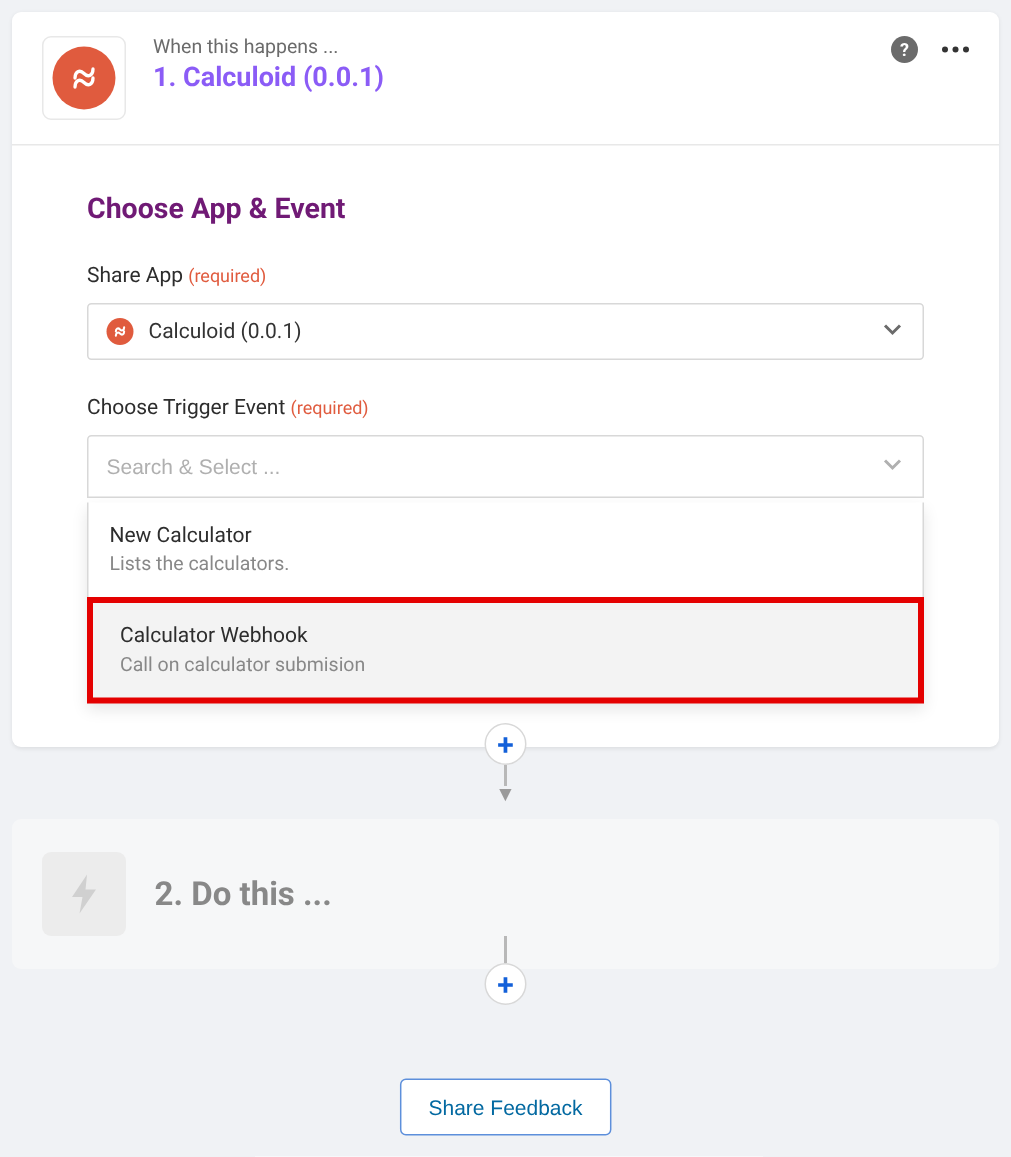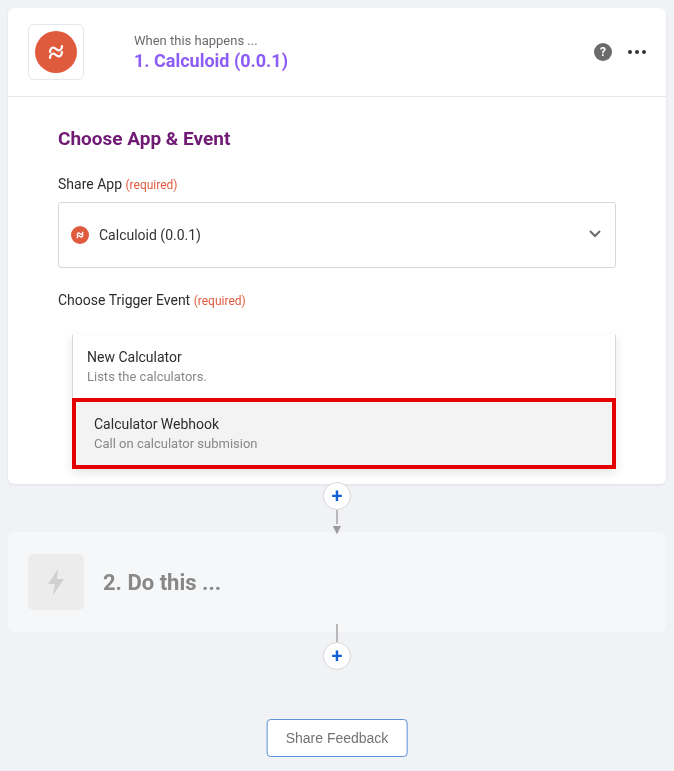--- a/index.html
+++ b/index.html
@@ -16,24 +16,23 @@
     }
     .card {
       background: #fff;
       border-radius: 6px;
       box-shadow: 0 1px 3px rgba(0,0,0,0.08);
       margin: 8px;
       position: relative;
     }
     .card-header {
       display: flex;
-      align-items: center;
+      align-items: flex-start;
       padding: 16px 20px;
       border-bottom: 1px solid #e8e8e8;
-      gap: 32px;
     }
     .app-icon {
       width: 56px;
       height: 56px;
       border: 1px solid #e8e8e8;
       border-radius: 6px;
       display: flex;
       align-items: center;
       justify-content: center;
       flex-shrink: 0;
@@ -104,21 +103,21 @@
       color: #2d2d2d;
       margin-bottom: 10px;
     }
     .required {
       font-size: 12px;
       color: #e05b3e;
     }
     .select-box {
       border: 1px solid #d8d8d8;
       border-radius: 3px;
-      padding: 22px 12px;
+      padding: 8px 12px;
       display: flex;
       align-items: center;
       cursor: pointer;
       background: #fff;
     }
     .select-box-icon {
       width: 18px;
       height: 18px;
       background: #e05b3e;
       border-radius: 50%;
@@ -152,21 +151,21 @@
       color: #333;
     }
     .search-input::placeholder {
       color: #b0b0b0;
     }
     .dropdown {
       border: 1px solid #d8d8d8;
       border-top: none;
       box-shadow: 0 4px 10px rgba(0,0,0,0.1);
       position: absolute;
-      left: 64px;
+      left: 50px;
       right: 50px;
       background: #fff;
       z-index: 10;
     }
     .dropdown-item {
       padding: 14px 14px;
       cursor: pointer;
     }
     .dropdown-item-title {
       font-size: 14px;
@@ -249,21 +248,21 @@
       font-size: 22px;
       font-weight: 700;
       color: #888;
     }
     .feedback-btn {
       position: absolute;
       left: 50%;
       transform: translateX(-50%);
       bottom: 14px;
       border: 1px solid #5d8fdb;
-      color: #737373;
+      color: #0369a1;
       background: #fff;
       padding: 10px 18px;
       border-radius: 4px;
       font-size: 14px;
       cursor: pointer;
     }
   </style>
 </head>
 <body>
 
@@ -309,20 +308,28 @@
           <svg width="16" height="16" viewBox="0 0 16 16">
               <path d="M3 6 L8 11 L13 6" stroke="#6b6b6b" stroke-width="2" fill="none"></path>
             </svg>
         </div>
       </div>
 
       <div class="field-label gap2">
         <span>Choose Trigger Event</span>
         <span class="required">(required)</span>
       </div>
+      <div class="search-box">
+        <input class="search-input" placeholder="Search &amp; Select ..." style="">
+        <div class="chevron">
+          <svg width="16" height="16" viewBox="0 0 16 16">
+              <path d="M3 6 L8 11 L13 6" stroke="#b0b0b0" stroke-width="2" fill="none"></path>
+            </svg>
+        </div>
+      </div>
 
       <div style="height:130px"></div>
     </div>
 
     <div class="dropdown" style="top:238px;">
       <div class="dropdown-item">
         <div class="dropdown-item-title">New Calculator</div>
         <div class="dropdown-item-desc">Lists the calculators.</div>
       </div>
       <div class="dropdown-divider"></div>

